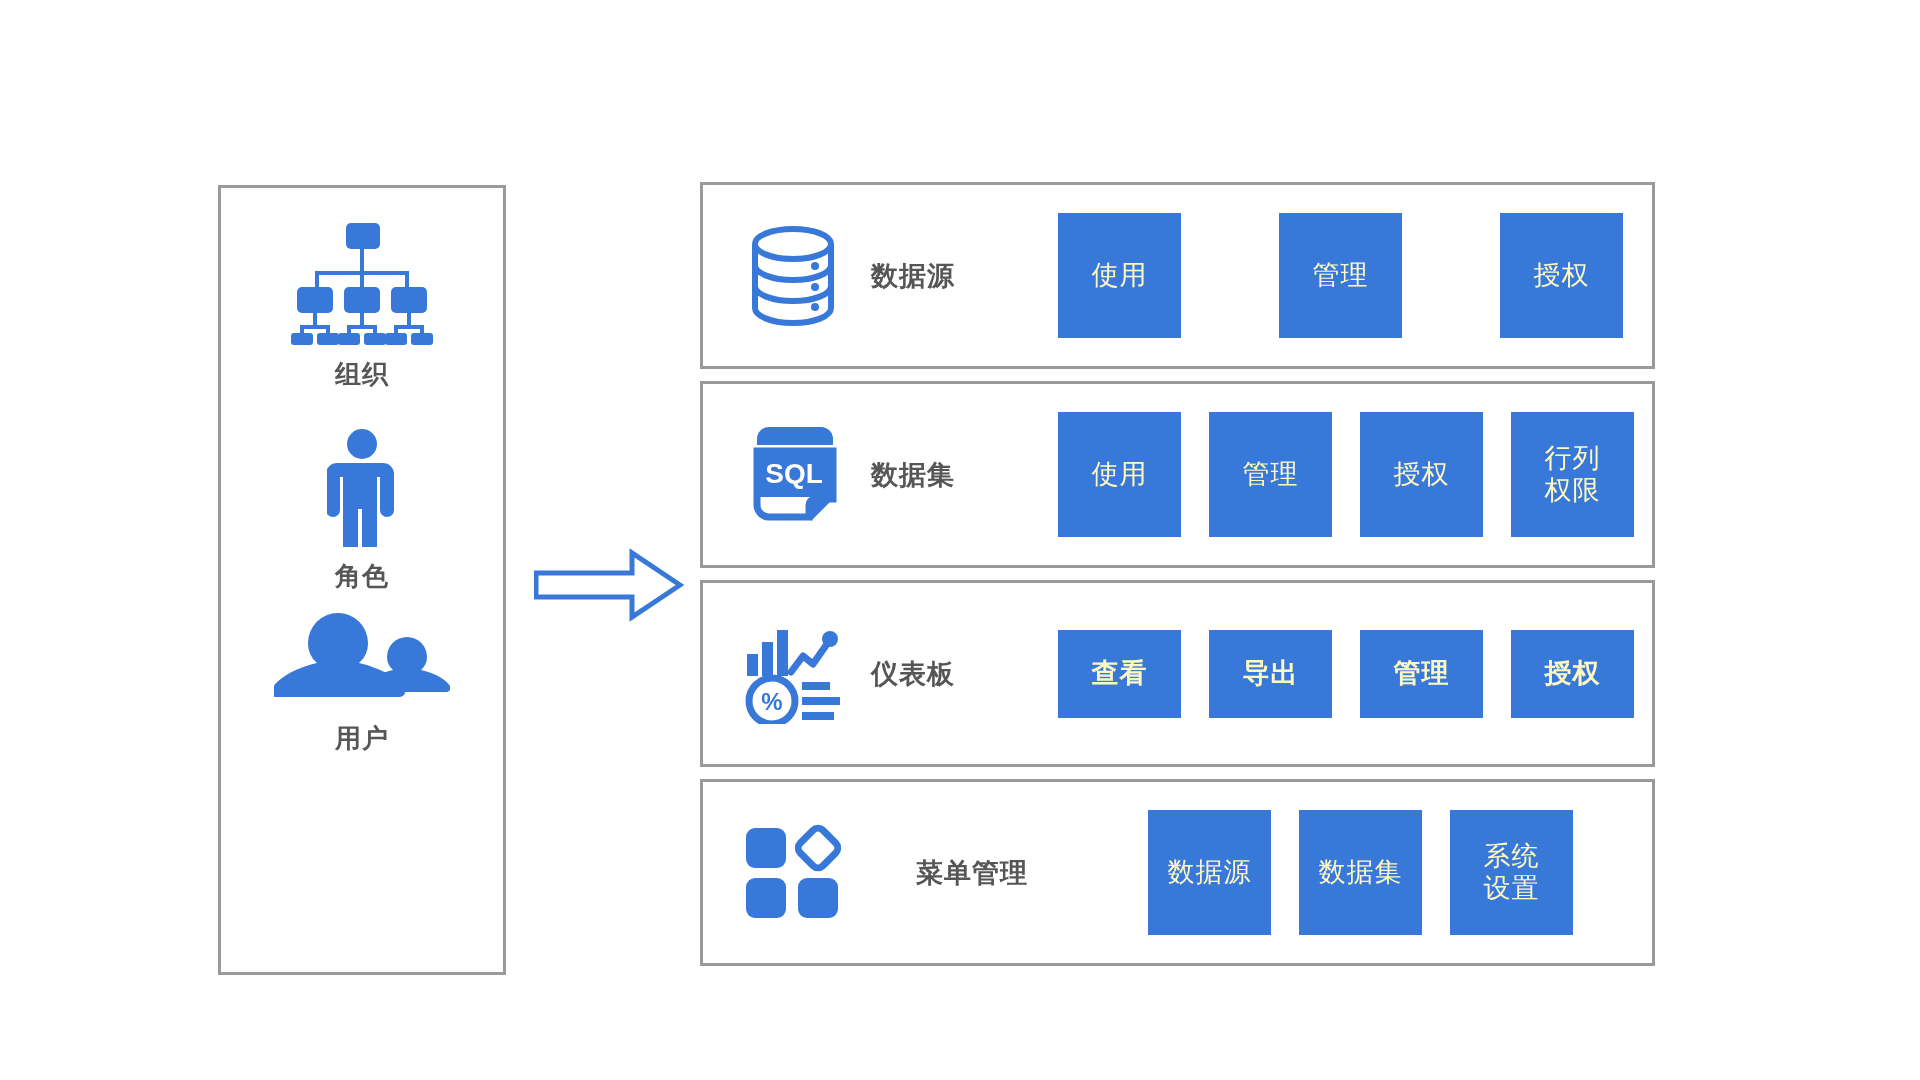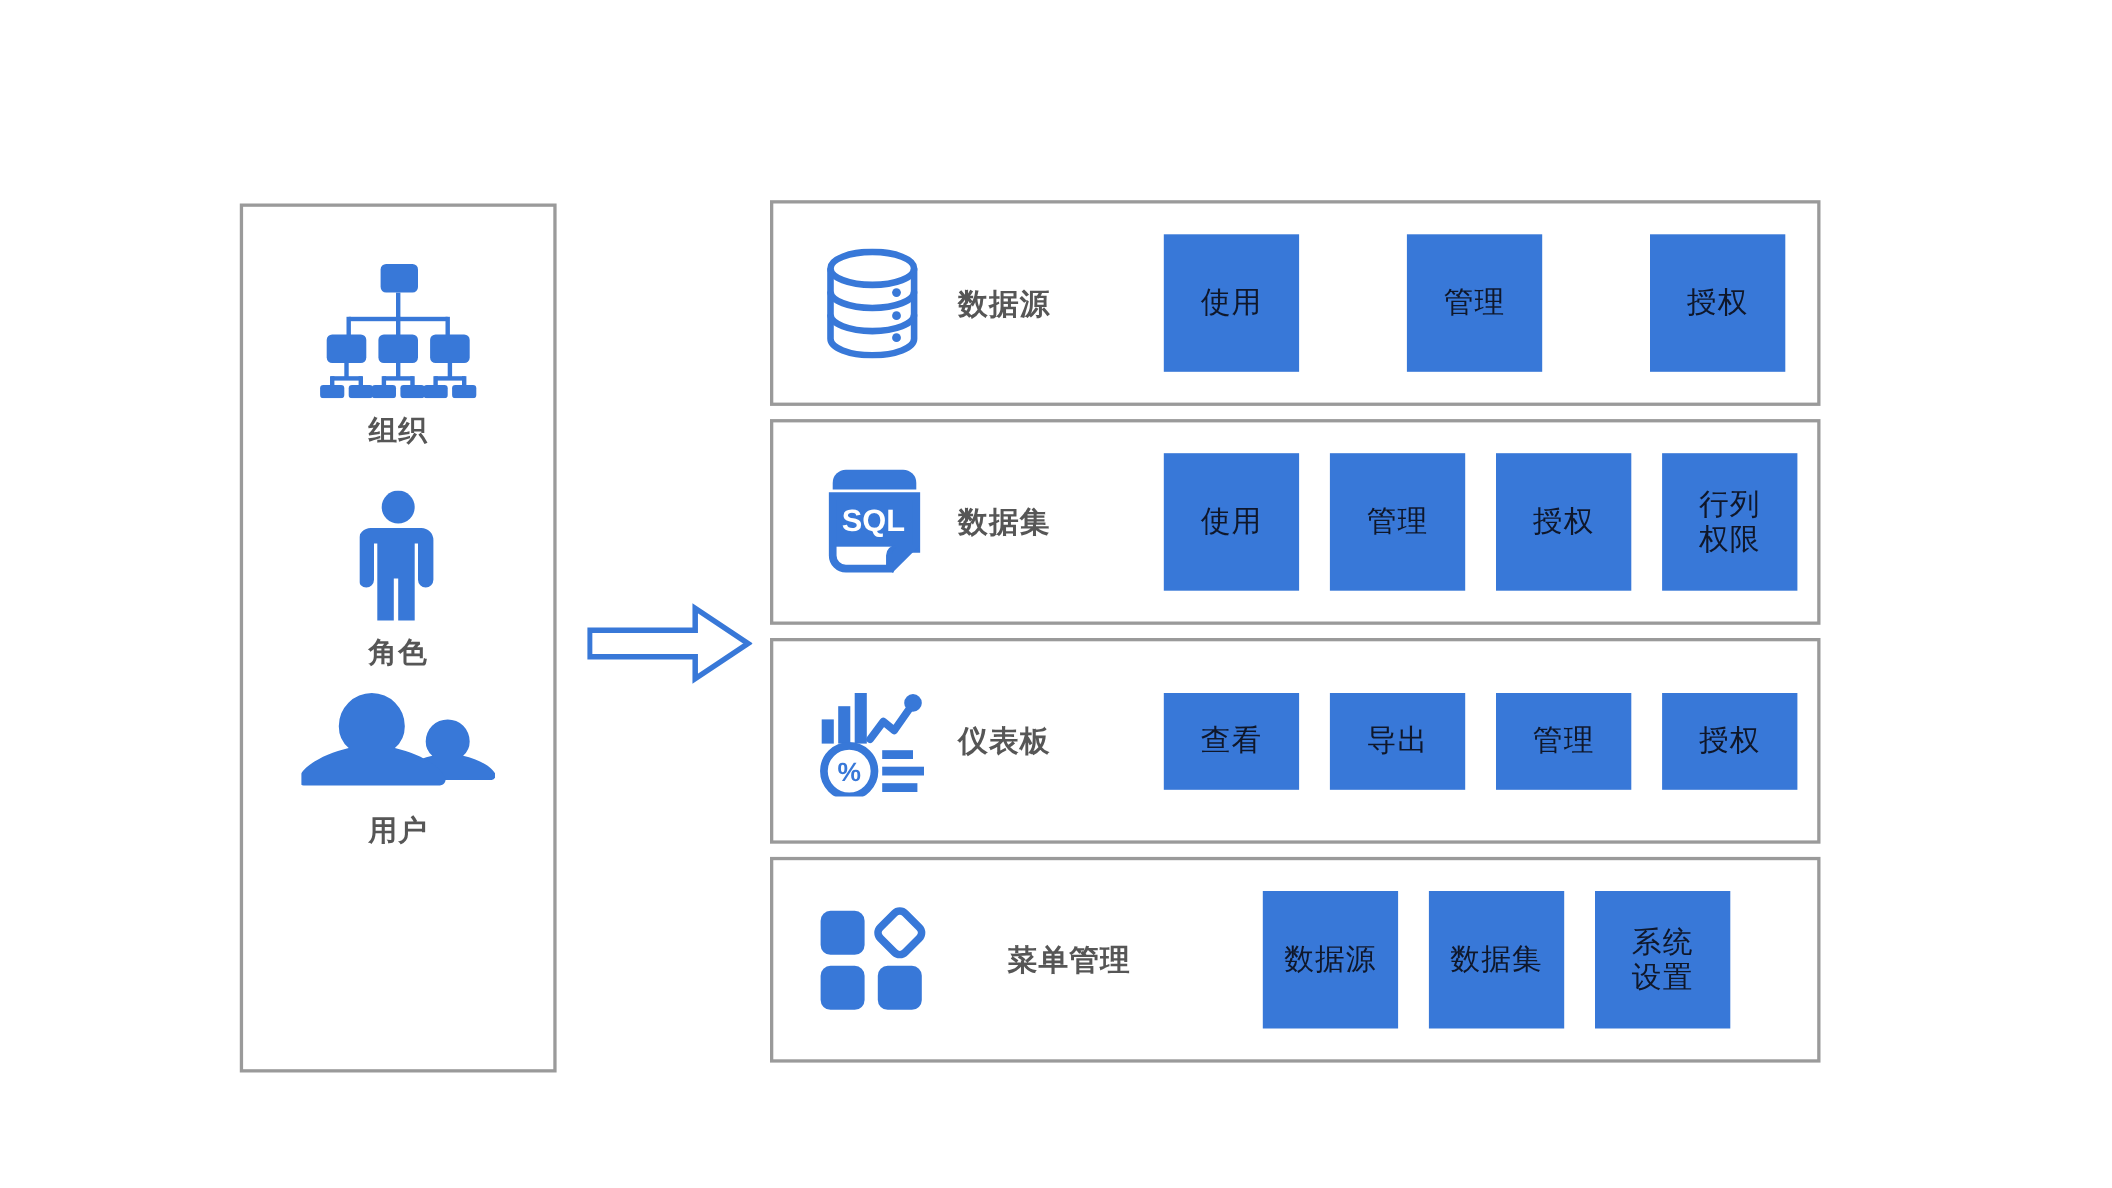--- a/index.html
+++ b/index.html
@@ -29,21 +29,21 @@
     top: 185px;
     width: 288px;
     height: 790px;
     border: 3px solid #9a9a9a;
     background: #ffffff;
     box-sizing: border-box;
     display: flex;
     flex-direction: column;
     align-items: center;
     justify-content: flex-start;
-    padding-top: 52px;
+    padding-top: 35px;
   }
   .subject-item {
     display: flex;
     flex-direction: column;
     align-items: center;
     justify-content: flex-start;
   }
   .subject-item.org   { margin-bottom: 42px; }
   .subject-item.role  { margin-bottom: 22px; }
   .subject-icon {
@@ -106,40 +106,40 @@
     margin-left: 24px;
   }
   .perm-group {
     flex: 1;
     display: flex;
     align-items: center;
     justify-content: flex-start;
   }
   .perm-chip {
     background: #3878d8;
-    color: #0f172a;
+    color: #fef9c3;
     font-size: 27px;
     line-height: 1.16;
     display: flex;
     align-items: center;
     justify-content: center;
     text-align: center;
     box-sizing: border-box;
     letter-spacing: 1px;
   }
   
   .row-datasource .perm-chip { width: 123px; height: 125px; }
   .row-datasource .perm-chip + .perm-chip { margin-left: 98px; }
   .row-datasource .perm-group { padding-left: 5px; }
 
   .row-dataset .perm-chip { width: 123px; height: 125px; }
   .row-dataset .perm-chip + .perm-chip { margin-left: 28px; }
   .row-dataset .perm-group { padding-left: 5px; }
 
-  .row-dashboard .perm-chip { width: 123px; height: 88px; }
+  .row-dashboard .perm-chip { width: 123px; height: 88px; font-weight: bold; }
   .row-dashboard .perm-chip + .perm-chip { margin-left: 28px; }
   .row-dashboard .perm-group { padding-left: 5px; }
 
   .row-menu .perm-chip { width: 123px; height: 125px; }
   .row-menu .perm-chip + .perm-chip { margin-left: 28px; }
   .row-menu .perm-group { padding-left: 5px; }
 
   .perm-chip .chip-text {
     display: block;
     white-space: pre-line;

